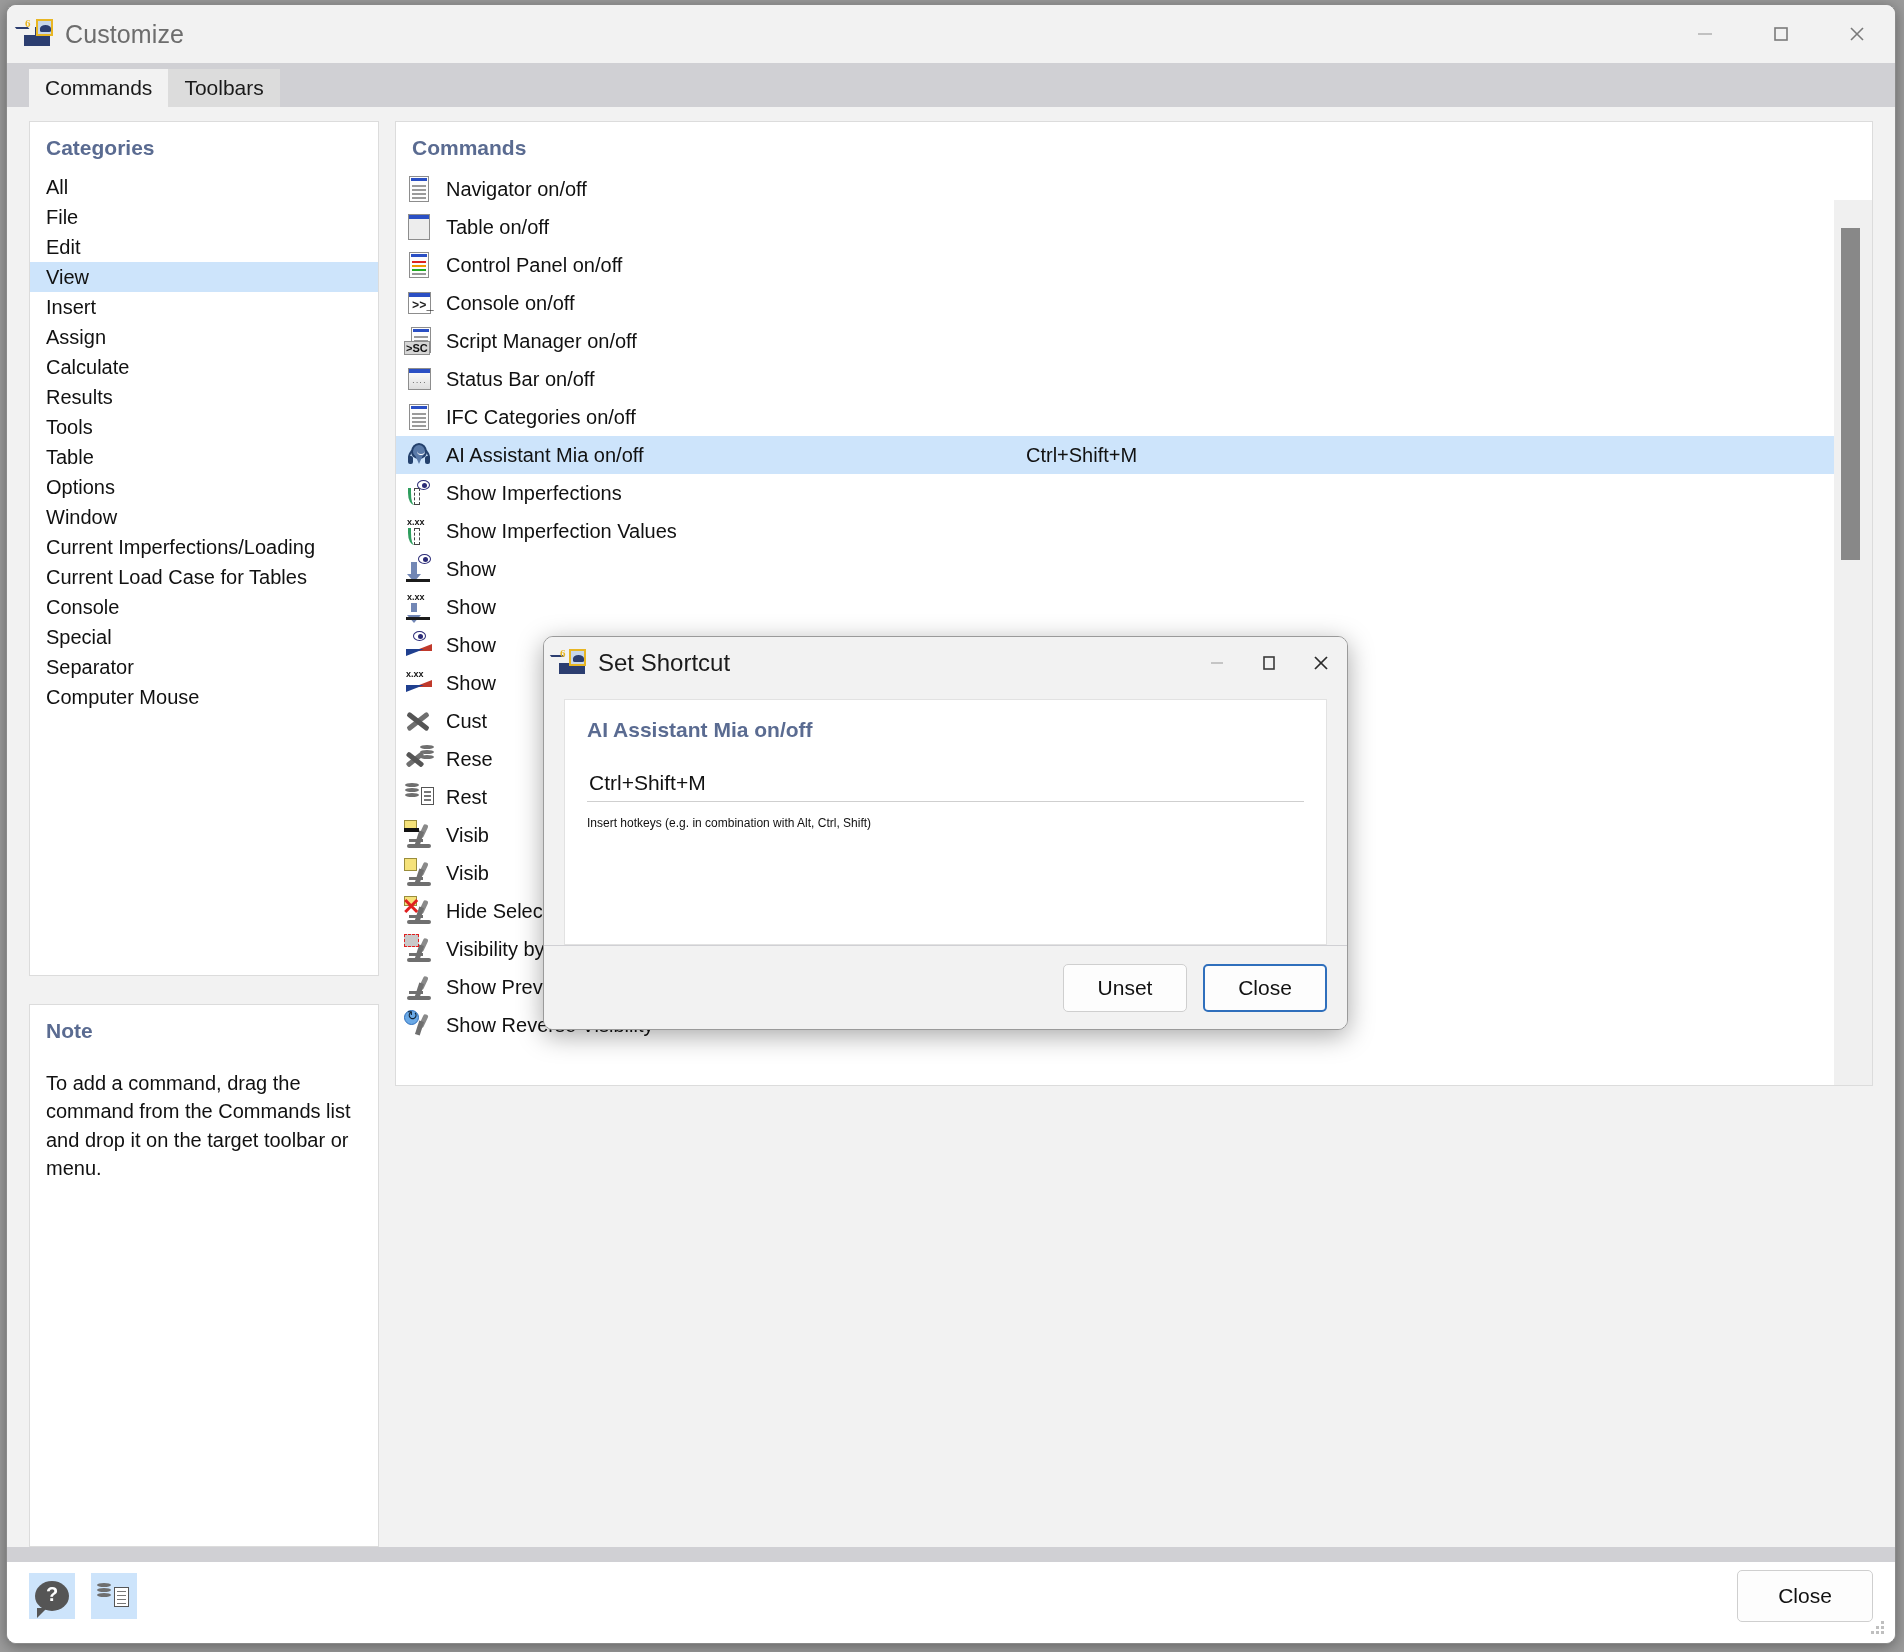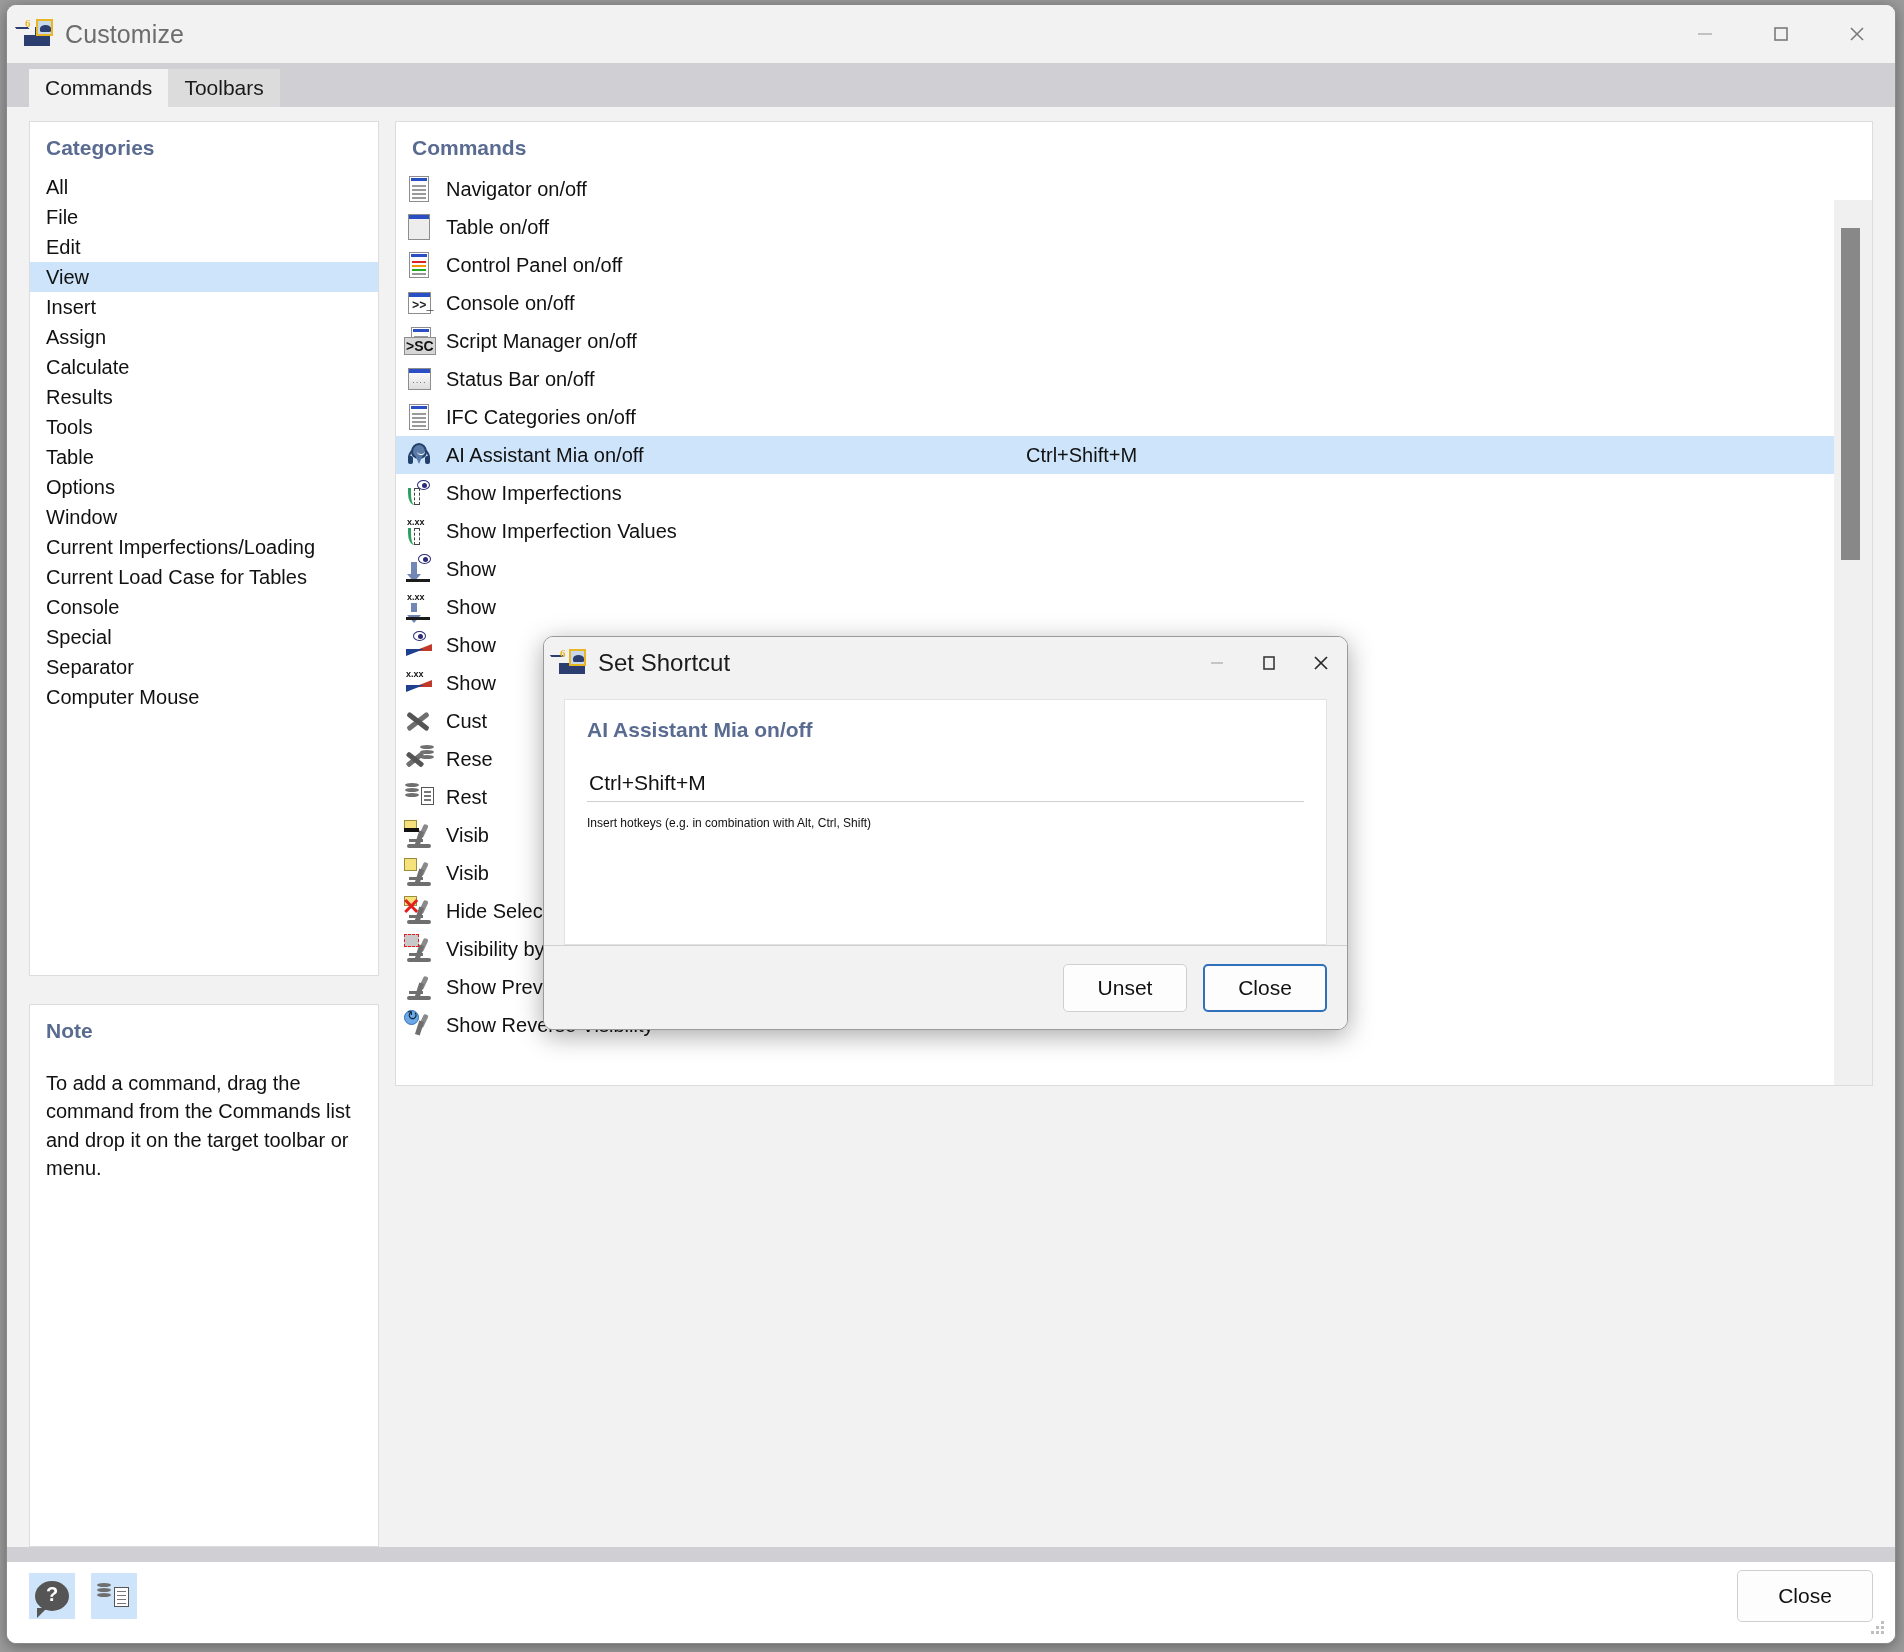--- a/index.html
+++ b/index.html
@@ -378,21 +378,21 @@
   .console-ico .bar { position:absolute; left:0; top:0; right:0; height:4px; background:#2a4fc4; }
   .console-ico .chev { position:absolute; left:3px; top:6px; font-size:12px; font-weight:bold; color:#222; font-family:"Liberation Mono", monospace;}
   .statusbar-ico {
     position:absolute; left:4px; top:4px; width:23px; height:22px;
     background:linear-gradient(#ffffff,#dedede); border:1px solid #8d8d8d;
   }
   .statusbar-ico .bar { position:absolute; left:0; top:0; right:0; height:4px; background:#2a4fc4; }
   .statusbar-ico .dots { position:absolute; left:3px; bottom:2px; font-size:8px; color:#555; letter-spacing:1px;}
   .sc-tag {
     position:absolute; left:0px; bottom:1px; background:#d6d6d6; border:1px solid #8d8d8d;
-    font-size:14px; font-weight:bold; padding:0 1px; color:#111; font-family:"Liberation Sans", sans-serif;
+    font-size:11px; font-weight:bold; padding:0 1px; color:#111; font-family:"Liberation Sans", sans-serif;
   }
   .mia {
     position:absolute; left:4px; top:3px; width:22px; height:24px;
   }
   .mia .head {
     position:absolute; left:3px; top:0px; width:16px; height:16px;
     border-radius:50% 50% 50% 50%/55% 55% 45% 45%; background:#5a7aa8; border:2px solid #24416d;
   }
   .mia .head:after {
     content:""; position:absolute; left:4px; top:5px; width:8px; height:4px;

